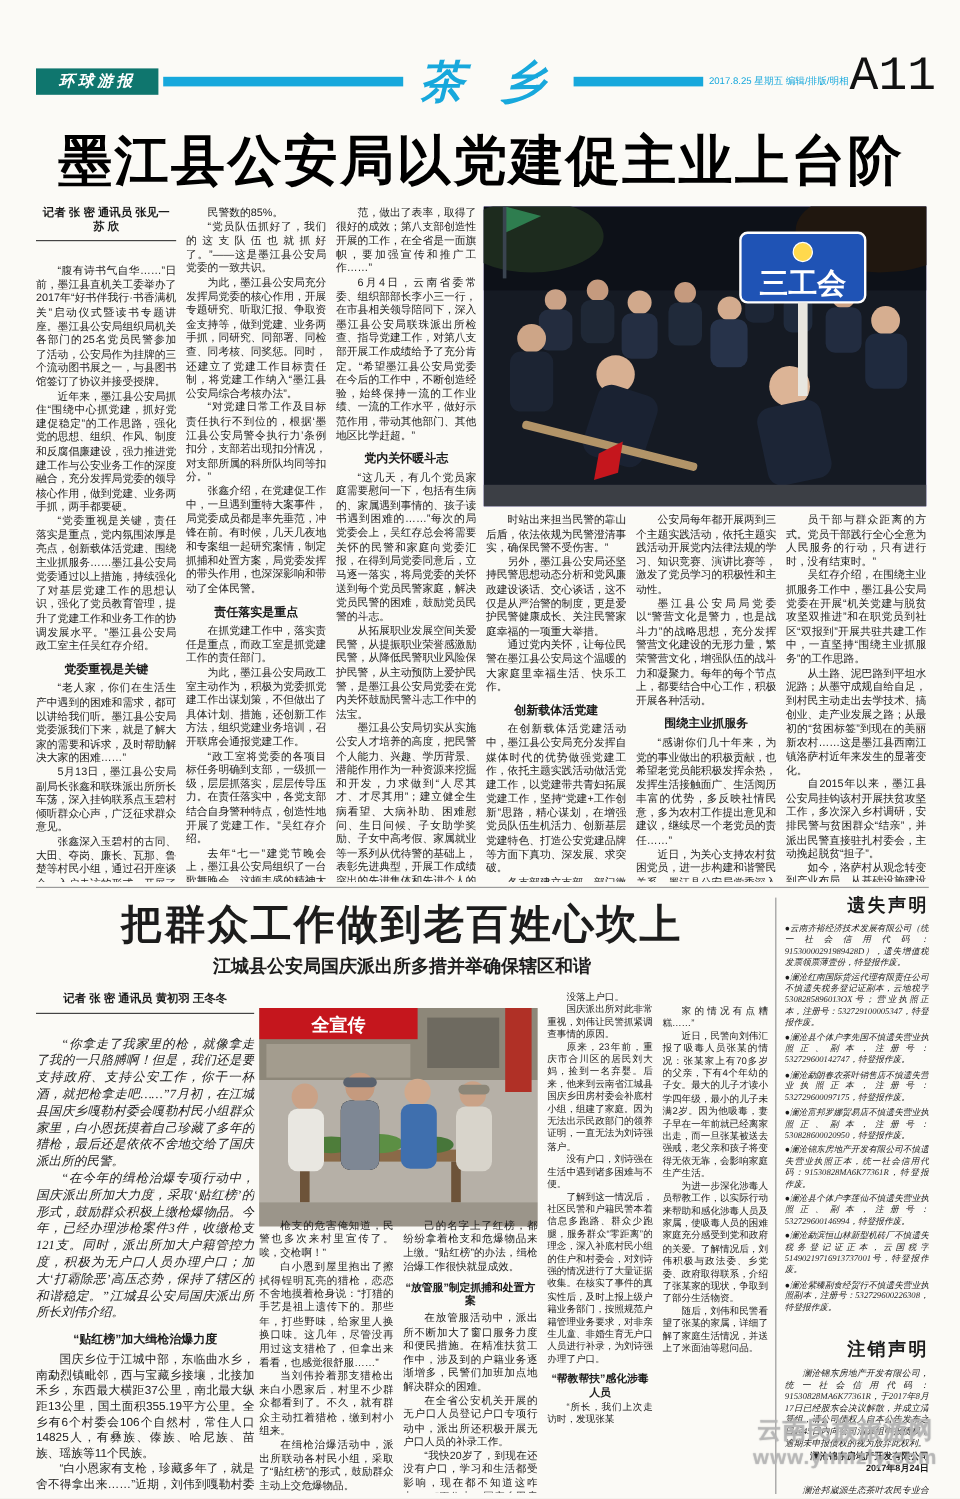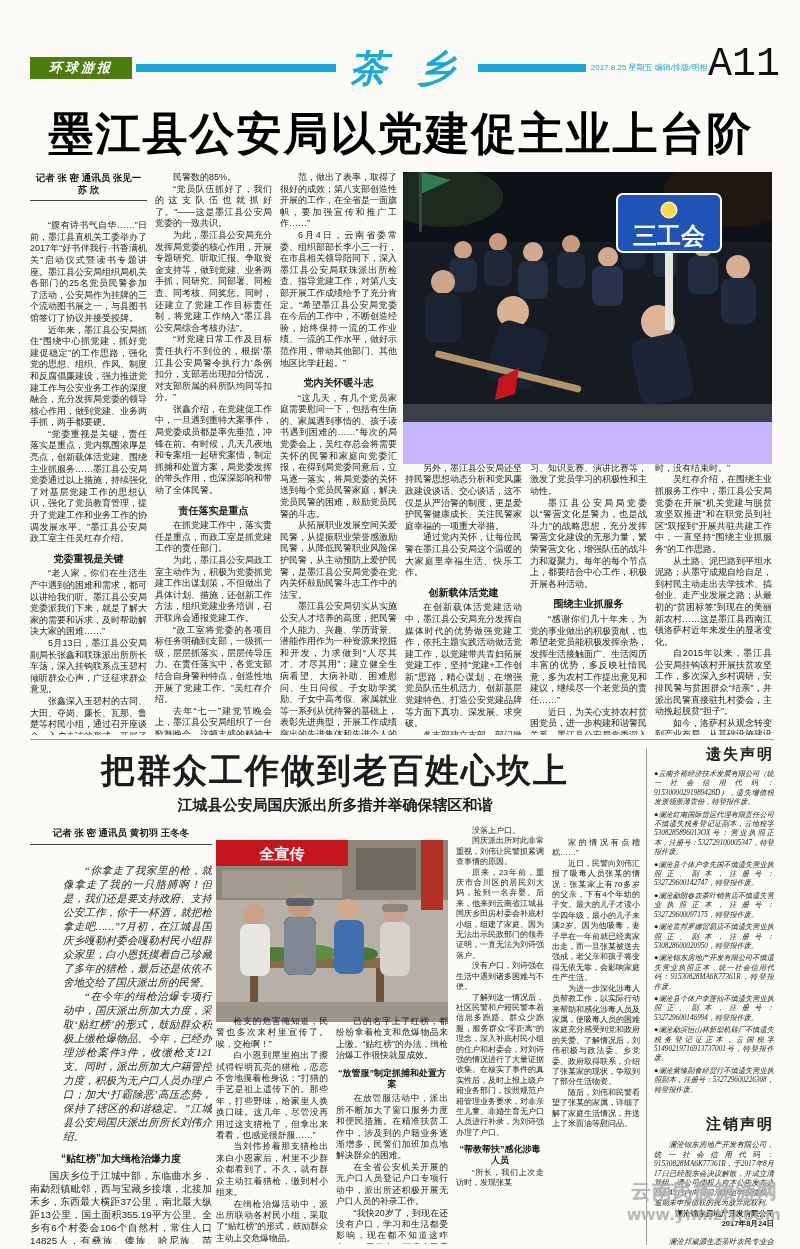--- a/index.html
+++ b/index.html
@@ -1,39 +1,39 @@
 <!DOCTYPE html>
 <html><head>
 <meta charset="utf-8">
 <style>
   html,body{margin:0;padding:0;background:#e9e7e2;}
   .page{position:relative;width:800px;height:1249px;background:#fbfaf6;margin:0 auto;overflow:hidden;
         font-family:"Liberation Sans","DejaVu Sans",sans-serif;color:#1c1c1c;}
   
-  .brand-box{position:absolute;left:30px;top:57px;width:102px;height:22px;background:#4d7c0f;
+  .brand-box{position:absolute;left:30px;top:57px;width:102px;height:22px;background:#0f766e;
              color:#fff;font-weight:bold;font-size:13px;letter-spacing:3px;text-align:center;line-height:22px;font-style:italic;}
   .bar{position:absolute;top:64px;height:8px;background:#17a8dc;}
   .bar.left{left:136px;width:200px;}
   .bar.right{left:478px;width:108px;}
   .section-title{position:absolute;left:336px;top:44px;width:142px;text-align:center;
                  color:#17a8dc;font-size:37px;font-weight:900;letter-spacing:10px;font-style:italic;}
   .dateline{position:absolute;left:590px;top:61px;width:118px;color:#17a8dc;font-size:8px;line-height:13px;text-align:center;}
   .page-no{position:absolute;left:708px;top:42px;font-family:Liberation Mono, monospace;
            font-size:40px;color:#111;}
   
   .a1-headline{position:absolute;left:30px;top:104px;width:742px;text-align:center;
                font-size:45px;font-weight:900;letter-spacing:2px;color:#000;white-space:nowrap;}
   .a1-cols{position:absolute;left:30px;top:172px;width:742px;height:563px;display:flex;gap:8px;}
   .col{flex:1;overflow:hidden;font-size:9px;line-height:11.6px;}
   .col.offset{padding-top:256px;}
-  .photo1{position:absolute;left:373px;top:0;width:369px;height:292px;background:#c4b5fd;}
+  .photo1{position:absolute;left:373px;top:0;width:369px;height:250px;background:#c4b5fd;}
   .byline{font-weight:bold;font-size:9.5px;border-bottom:1px solid #444;padding-bottom:5px;margin-bottom:19px;text-align:center;}
   .para{margin:0;text-indent:2em;text-align:justify;}
   .sec-head{text-align:center;font-weight:bold;font-size:10px;margin:8px 0 4px;}
-  .lede{font-family:"Liberation Serif","DejaVu Serif",serif;font-style:italic;font-size:10.5px;line-height:14px;margin-left:33px;}
+  .lede{font-family:"Liberation Serif","DejaVu Serif",serif;font-style:italic;font-size:10.5px;line-height:14px;}
   
   .rule-h{position:absolute;left:30px;top:739px;width:744px;height:1px;background:#9a9a9a;}
   .rule-v{position:absolute;left:646px;top:748px;width:1px;height:497px;background:#9a9a9a;}
   
   .a2-headline{position:absolute;left:30px;top:748px;width:610px;text-align:center;
                font-size:34px;font-weight:900;letter-spacing:2px;white-space:nowrap;}
   .a2-subtitle{position:absolute;left:30px;top:796px;width:610px;text-align:center;font-size:15px;font-weight:bold;}
   .a2-body{position:absolute;left:30px;top:826px;width:610px;height:418px;}
   .a2-col1{position:absolute;left:0;top:0;width:182px;height:418px;overflow:hidden;font-size:9.8px;line-height:13px;}
   .photo2{position:absolute;left:186px;top:14px;width:232px;height:182px;background:#b9b3aa;}

